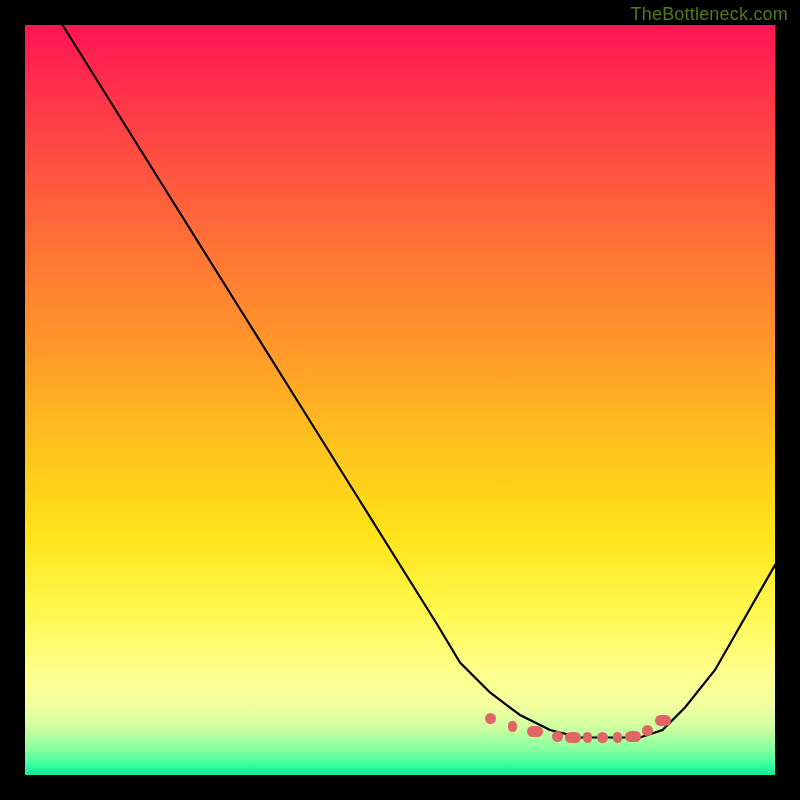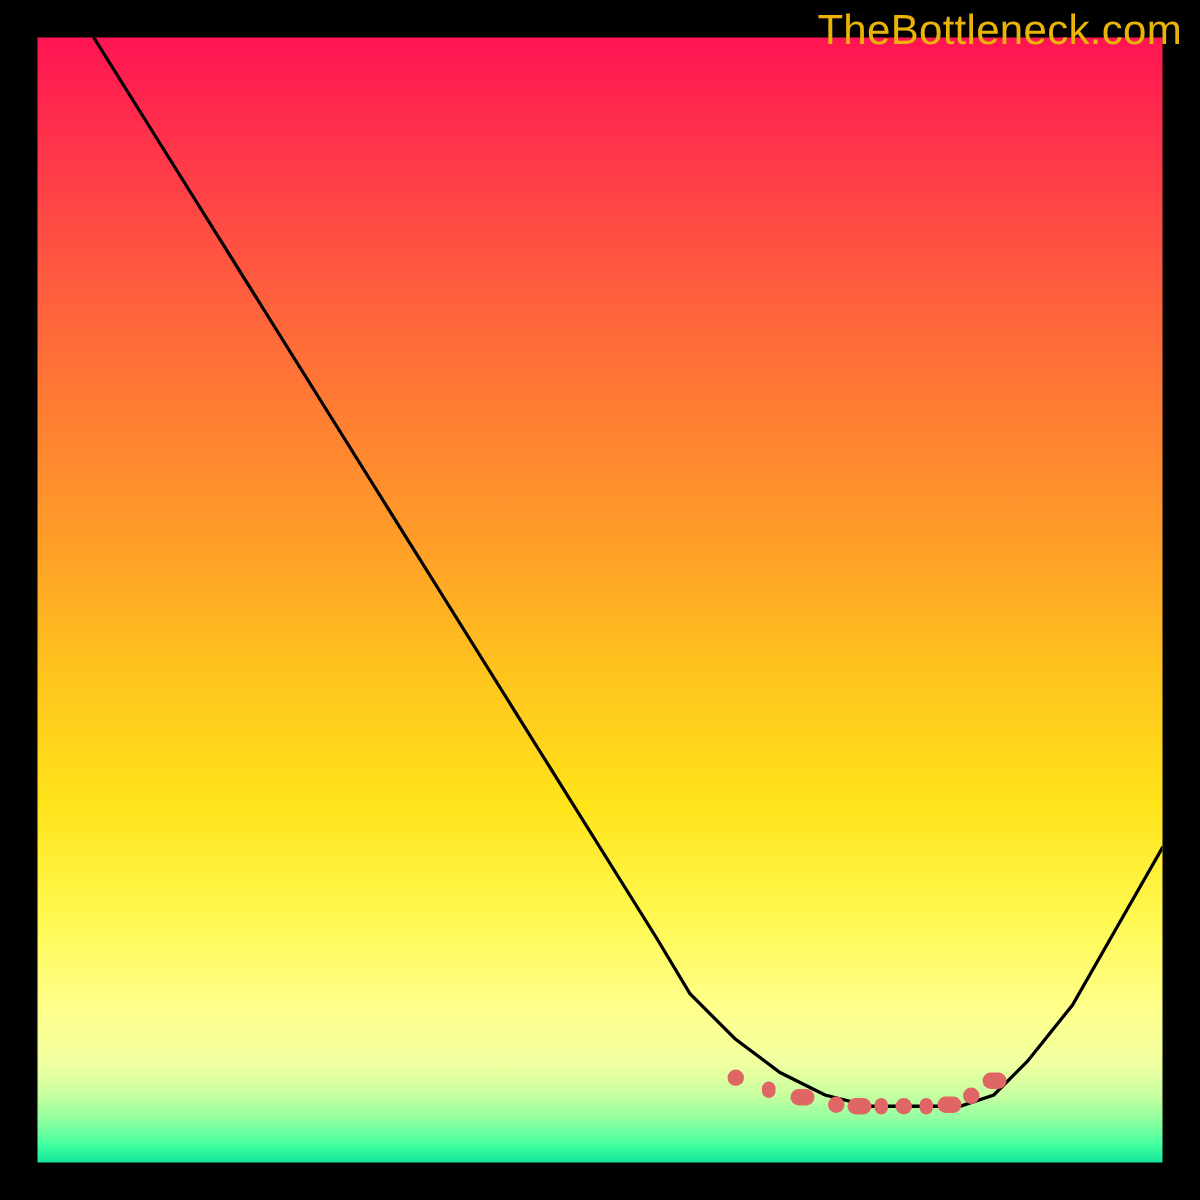--- a/index.html
+++ b/index.html
@@ -14,22 +14,22 @@
   .frame {
     position: relative;
     width: 800px;
     height: 800px;
     background: #000;
   }
   .watermark {
     position: absolute;
     top: 4px;
     right: 12px;
-    color: #eab308;
-    font-size: 28px;
+    color: #4d7c0f;
+    font-size: 18px;
     font-weight: 500;
     letter-spacing: 0.2px;
     z-index: 5;
   }
   .plot {
     position: absolute;
     left: 25px;
     top: 25px;
     width: 750px;
     height: 750px;

